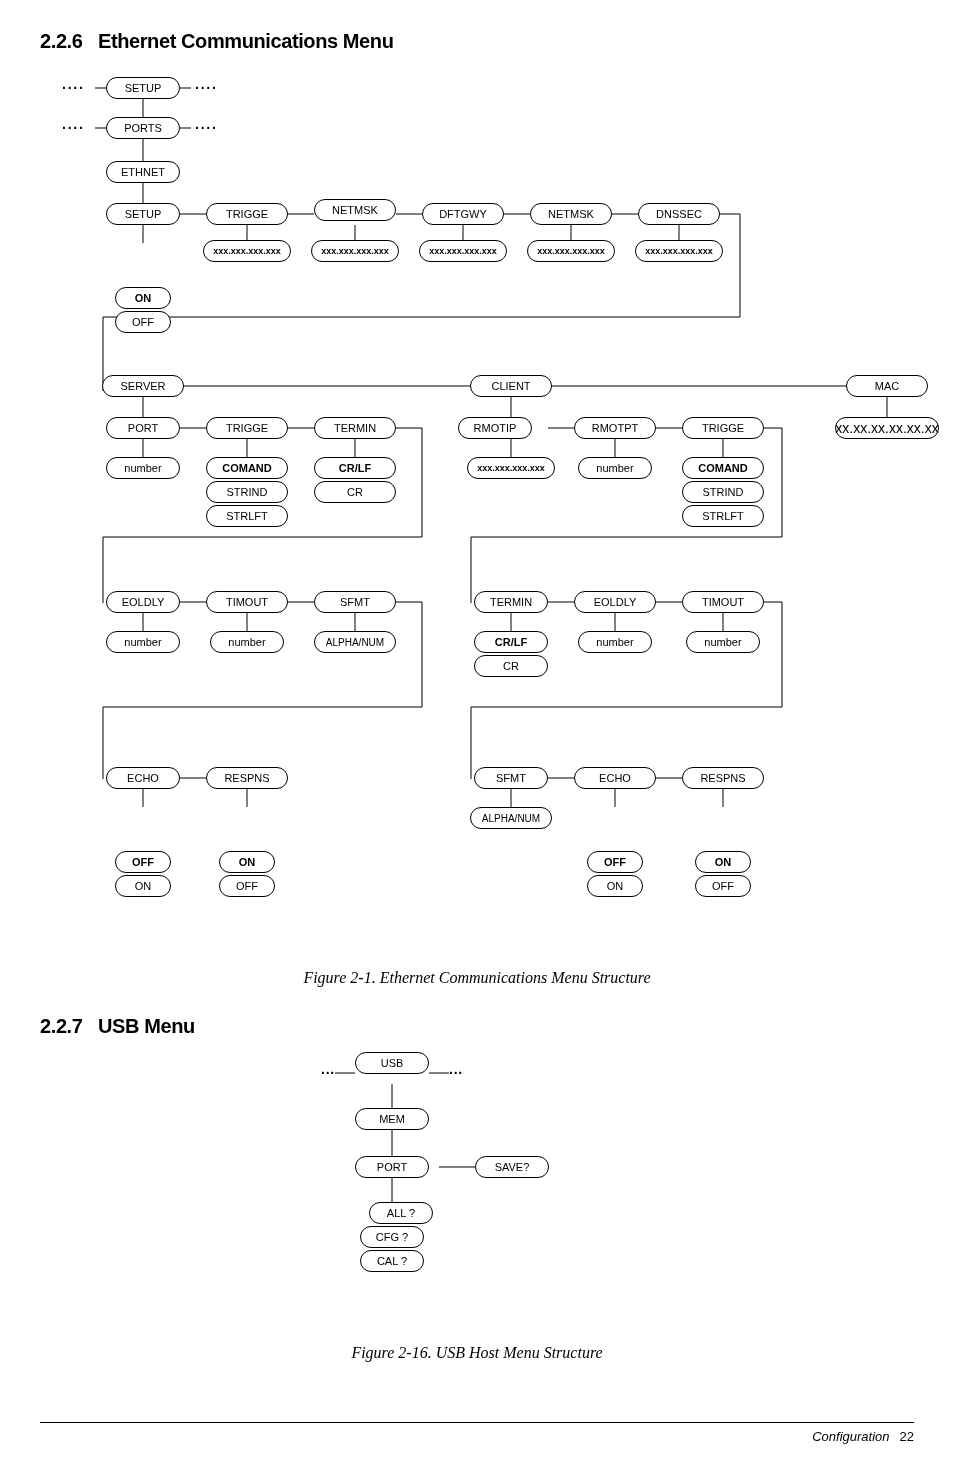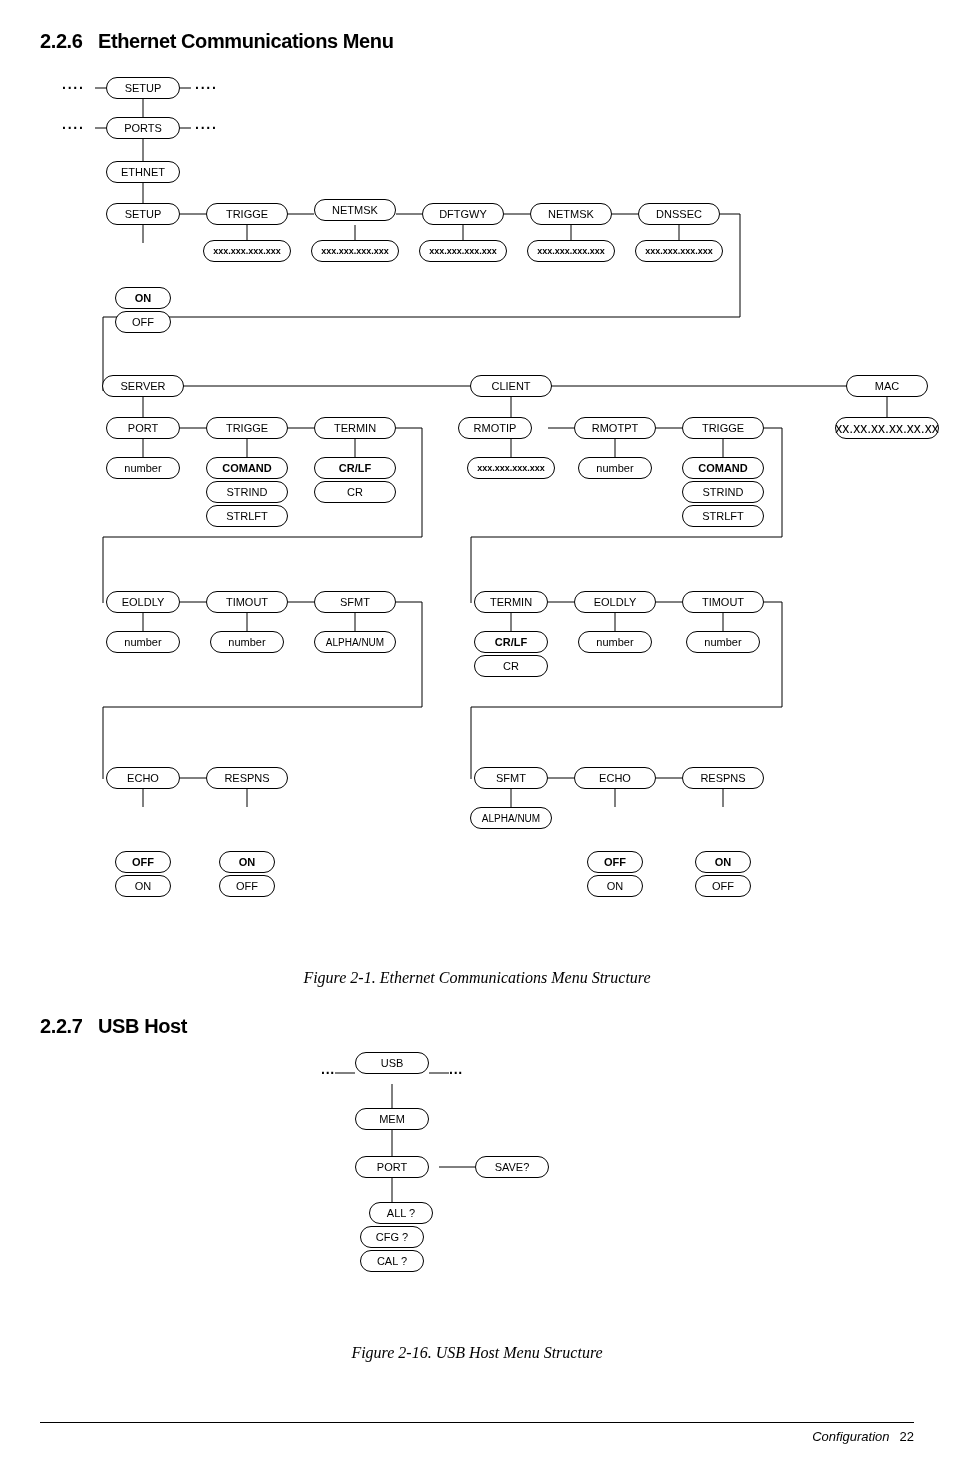--- a/index.html
+++ b/index.html
@@ -254,21 +254,21 @@
 <div class="node-bold w56" style="left:547px;top:740px">OFF</div>
 <div class="node w56" style="left:547px;top:764px">ON</div>
 <div class="node-bold w56" style="left:655px;top:740px">ON</div>
 <div class="node w56" style="left:655px;top:764px">OFF</div>
 
 </div>
 
 <div class="figure-caption">Figure 2-1. Ethernet Communications Menu Structure</div>
 
 <h2 class="section-title">
-  <span>2.2.7</span>&nbsp;&nbsp;&nbsp;<span>USB Host</span>
+  <span>2.2.7</span>&nbsp;&nbsp;&nbsp;<span>USB Menu</span>
 </h2>
 
 <div class="diagram" id="d2">
 
 <svg class="wires" width="320" height="280">
   <line x1="18" y1="21" x2="38" y2="21"></line>
   <line x1="112" y1="21" x2="132" y2="21"></line>
   <line x1="75" y1="32" x2="75" y2="56"></line>
   <line x1="75" y1="78" x2="75" y2="104"></line>
   <line x1="122" y1="115" x2="158" y2="115"></line>

